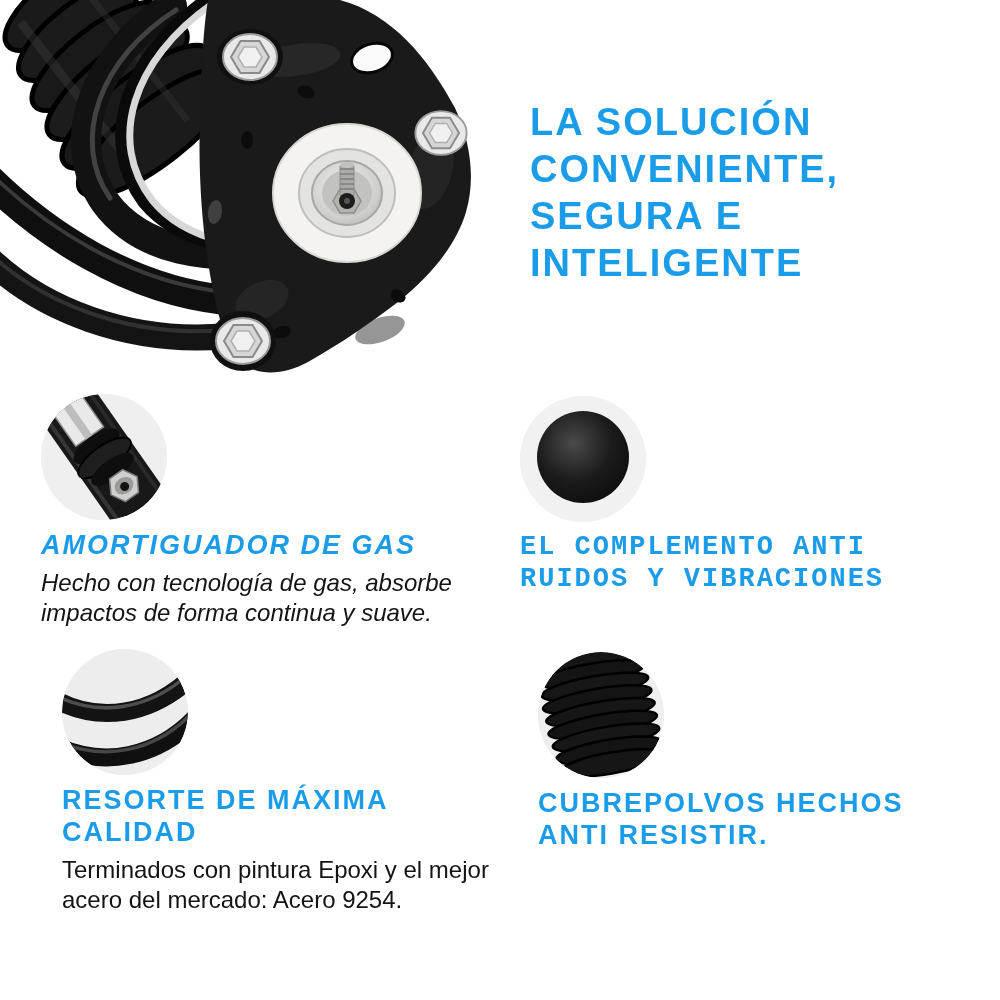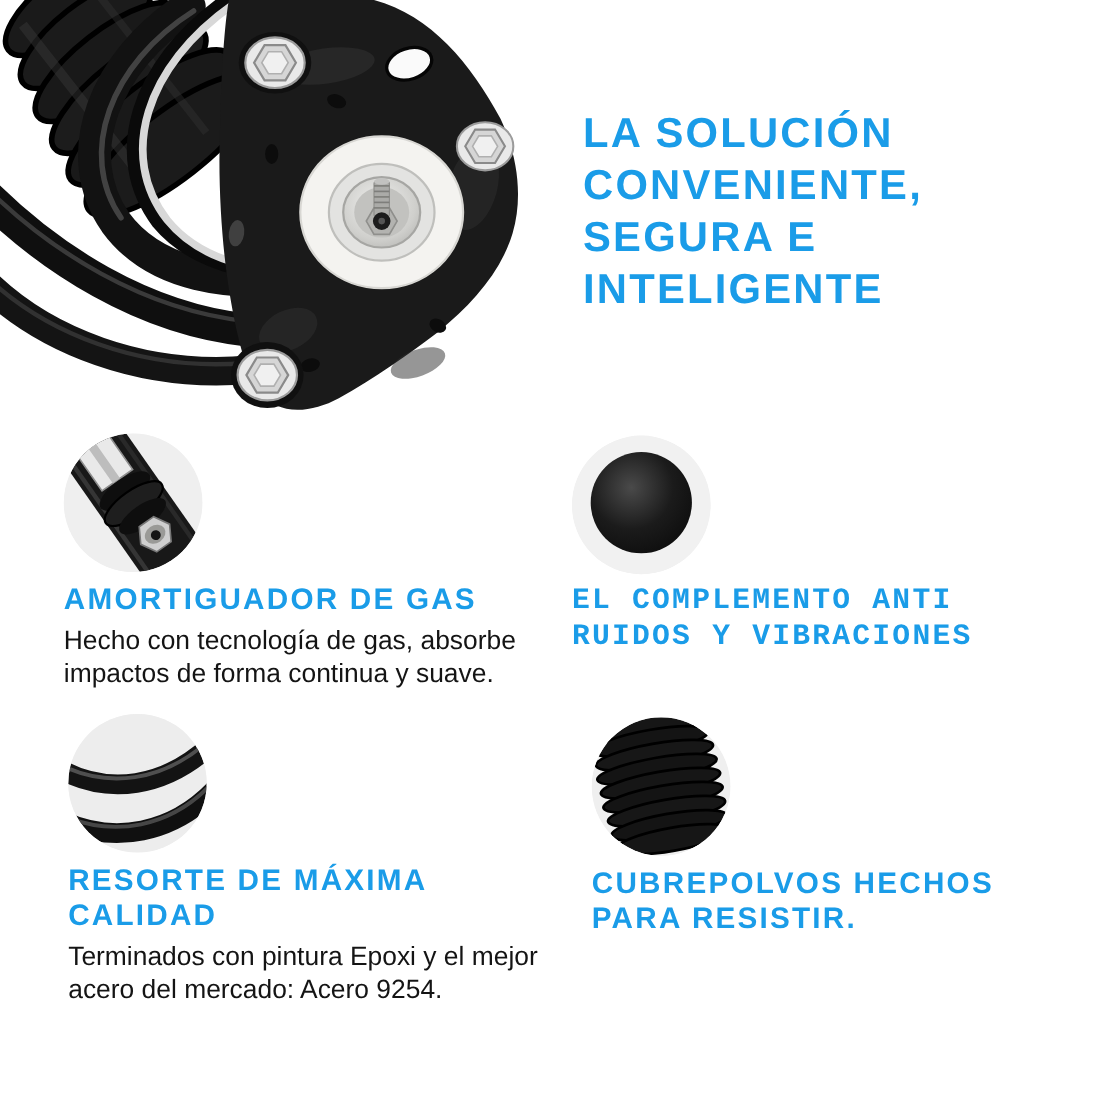--- a/index.html
+++ b/index.html
@@ -12,21 +12,21 @@
   
   #hero{left:0;top:0;width:500px;height:395px;}
   
   #headline{
     left:530px;top:99px;width:440px;
     color:var(--accent);font-weight:bold;font-size:38px;line-height:47px;
     letter-spacing:2px;white-space:pre-line;
   }
   
   .feature{position:absolute;width:450px;}
-  #f1{left:58px;top:394px;}
+  #f1{left:41px;top:394px;font-style:italic;}
   #f2{left:520px;top:396px;font-family:Liberation Mono, monospace;}
   #f3{left:62px;top:649px;}
   #f4{left:538px;top:652px;}
   .icon-circle{
     width:126px;height:126px;border-radius:50%;
     background:var(--circle-bg);overflow:hidden;
   }
   .feature h3{
     margin:9px 0 0 0;color:var(--accent);
     font-size:27px;line-height:32px;letter-spacing:2px;font-weight:bold;
@@ -232,14 +232,14 @@
           <ellipse cx="63" cy="60" rx="55" ry="10.5" fill="#161616" stroke="#000" stroke-width="2.5"></ellipse>
           <ellipse cx="63" cy="73" rx="55" ry="10.5" fill="#141414" stroke="#000" stroke-width="2.5"></ellipse>
           <ellipse cx="64" cy="86" rx="54" ry="10.5" fill="#171717" stroke="#000" stroke-width="2.5"></ellipse>
           <ellipse cx="64" cy="99" rx="53" ry="10.5" fill="#141414" stroke="#000" stroke-width="2.5"></ellipse>
           <ellipse cx="65" cy="112" rx="52" ry="10.5" fill="#161616" stroke="#000" stroke-width="2.5"></ellipse>
         </g>
       </g>
     </svg>
   </div>
   <h3>CUBREPOLVOS HECHOS
-PARA RESISTIR.</h3>
+ANTI RESISTIR.</h3>
 </div>
 
 </body></html>

